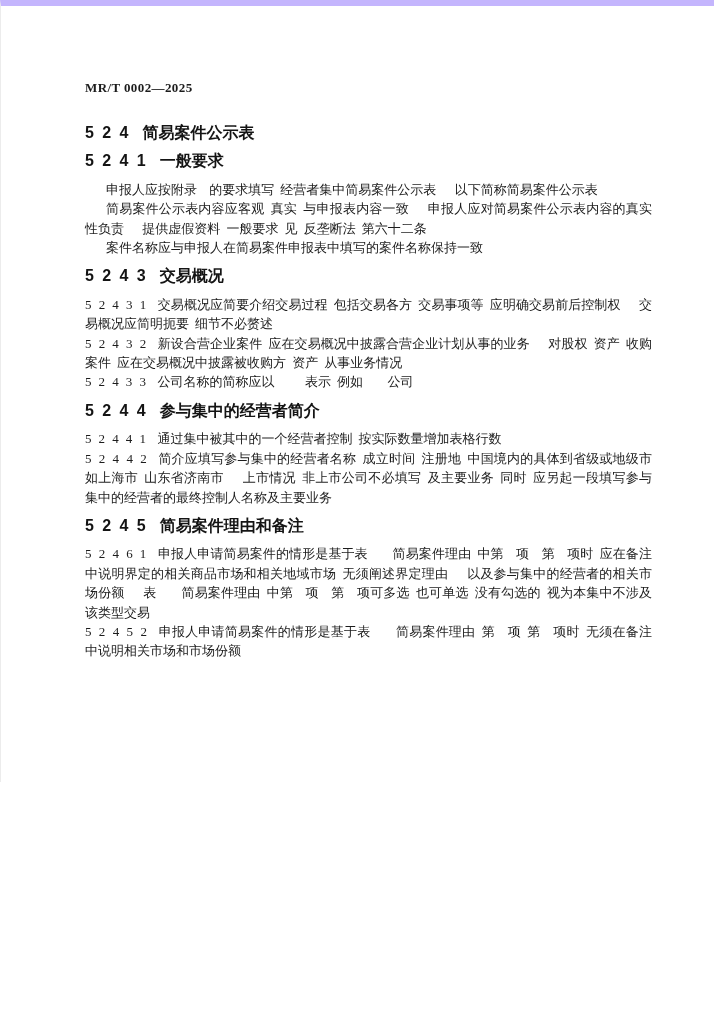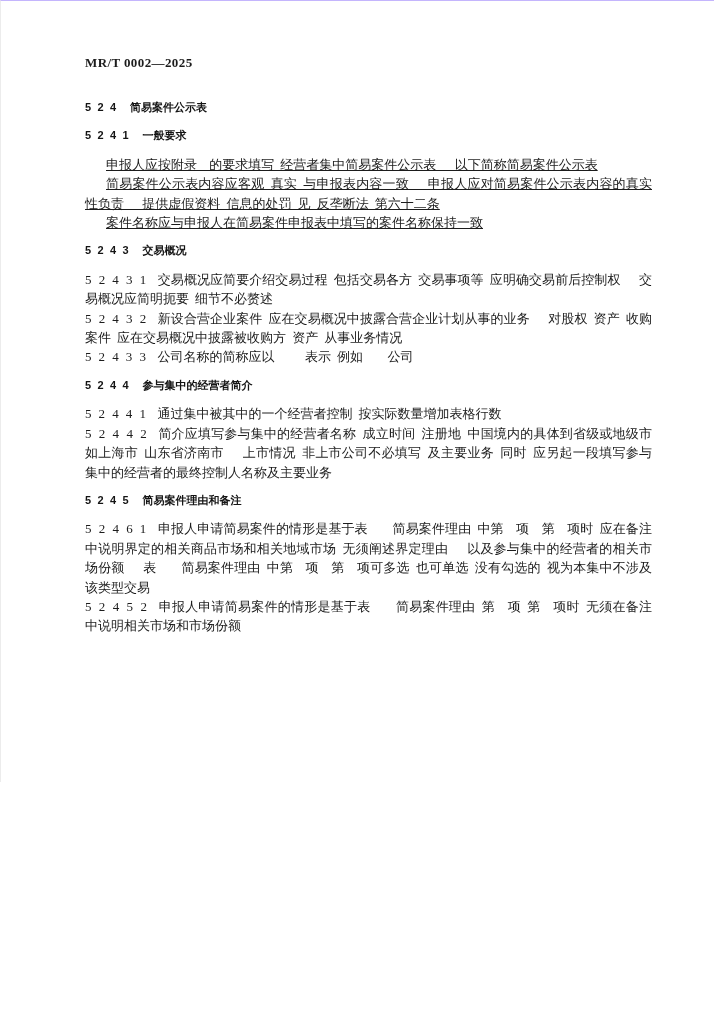--- a/index.html
+++ b/index.html
@@ -5,69 +5,69 @@
   * { box-sizing: border-box; }
   html, body {
     margin: 0; padding: 0;
     background: #ffffff;
   }
   .page {
     position: relative;
     width: 714px;
     height: 782px;
     background: #ffffff;
-    border-top: 1px solid #c4b5fd;
+    border-top: 6px solid #c4b5fd;
     border-left: 1px solid #ececec;
-    padding: 52px 62px 0 84px;
+    padding: 72px 62px 0 84px;
     overflow: hidden;
     font-family: "Liberation Serif", "DejaVu Serif", serif;
     font-size: 13px;
     color: #1c1c1c;
   }
   .doc-code {
     margin: 0 0 26px 0;
     font-weight: bold;
     font-size: 13px;
     letter-spacing: 0.4px;
     line-height: 19px;
     white-space: pre-wrap;
   }
   h2 {
     margin: 9px 0;
     font-family: "Liberation Sans", "DejaVu Sans", sans-serif;
-    font-size: 11px;
+    font-size: 16px;
     font-weight: bold;
     line-height: 19.4px;
     color: #141414;
     word-spacing: 0.12em;
   }
   h2 .num { margin-right: 13px; letter-spacing: 1px; }
   .para, .clause {
     margin: 0;
     line-height: 19.4px;
     text-align: justify;
     white-space: pre-wrap;
     word-spacing: 0.22em;
   }
-  .para { text-indent: 21px; text-decoration: underline; }
+  .para { text-indent: 21px; }
   .clause .num { margin-right: 11px; letter-spacing: 0.5px; }
 </style>
 </head>
 <body>
 
 <div class="page">
 
   <p class="doc-code">MR/T 0002—2025</p>
 
   <h2><span class="num">5 2 4</span><span>简易案件公示表</span></h2>
 
   <h2><span class="num">5 2 4 1</span><span>一般要求</span></h2>
 
   <p class="para">申报人应按附录  的要求填写 经营者集中简易案件公示表   以下简称简易案件公示表</p>
-  <p class="para">简易案件公示表内容应客观 真实 与申报表内容一致   申报人应对简易案件公示表内容的真实性负责   提供虚假资料 信息的处罚 见 反垄断法 第六十二条</p>
+  <p class="para">简易案件公示表内容应客观 真实 与申报表内容一致   申报人应对简易案件公示表内容的真实性负责   提供虚假资料 一般要求 见 反垄断法 第六十二条</p>
 
 
   <p class="para">案件名称应与申报人在简易案件申报表中填写的案件名称保持一致</p>
 
   <h2><span class="num">5 2 4 3</span><span>交易概况</span></h2>
 
   <p class="clause"><span class="num">5 2 4 3 1</span><span>交易概况应简要介绍交易过程 包括交易各方 交易事项等 应明确交易前后控制权   交易概况应简明扼要 细节不必赘述</span></p>
   <p class="clause"><span class="num">5 2 4 3 2</span><span>新设合营企业案件 应在交易概况中披露合营企业计划从事的业务   对股权 资产 收购案件 应在交易概况中披露被收购方 资产 从事业务情况</span></p>
   <p class="clause"><span class="num">5 2 4 3 3</span><span>公司名称的简称应以     表示 例如    公司</span></p>
 

